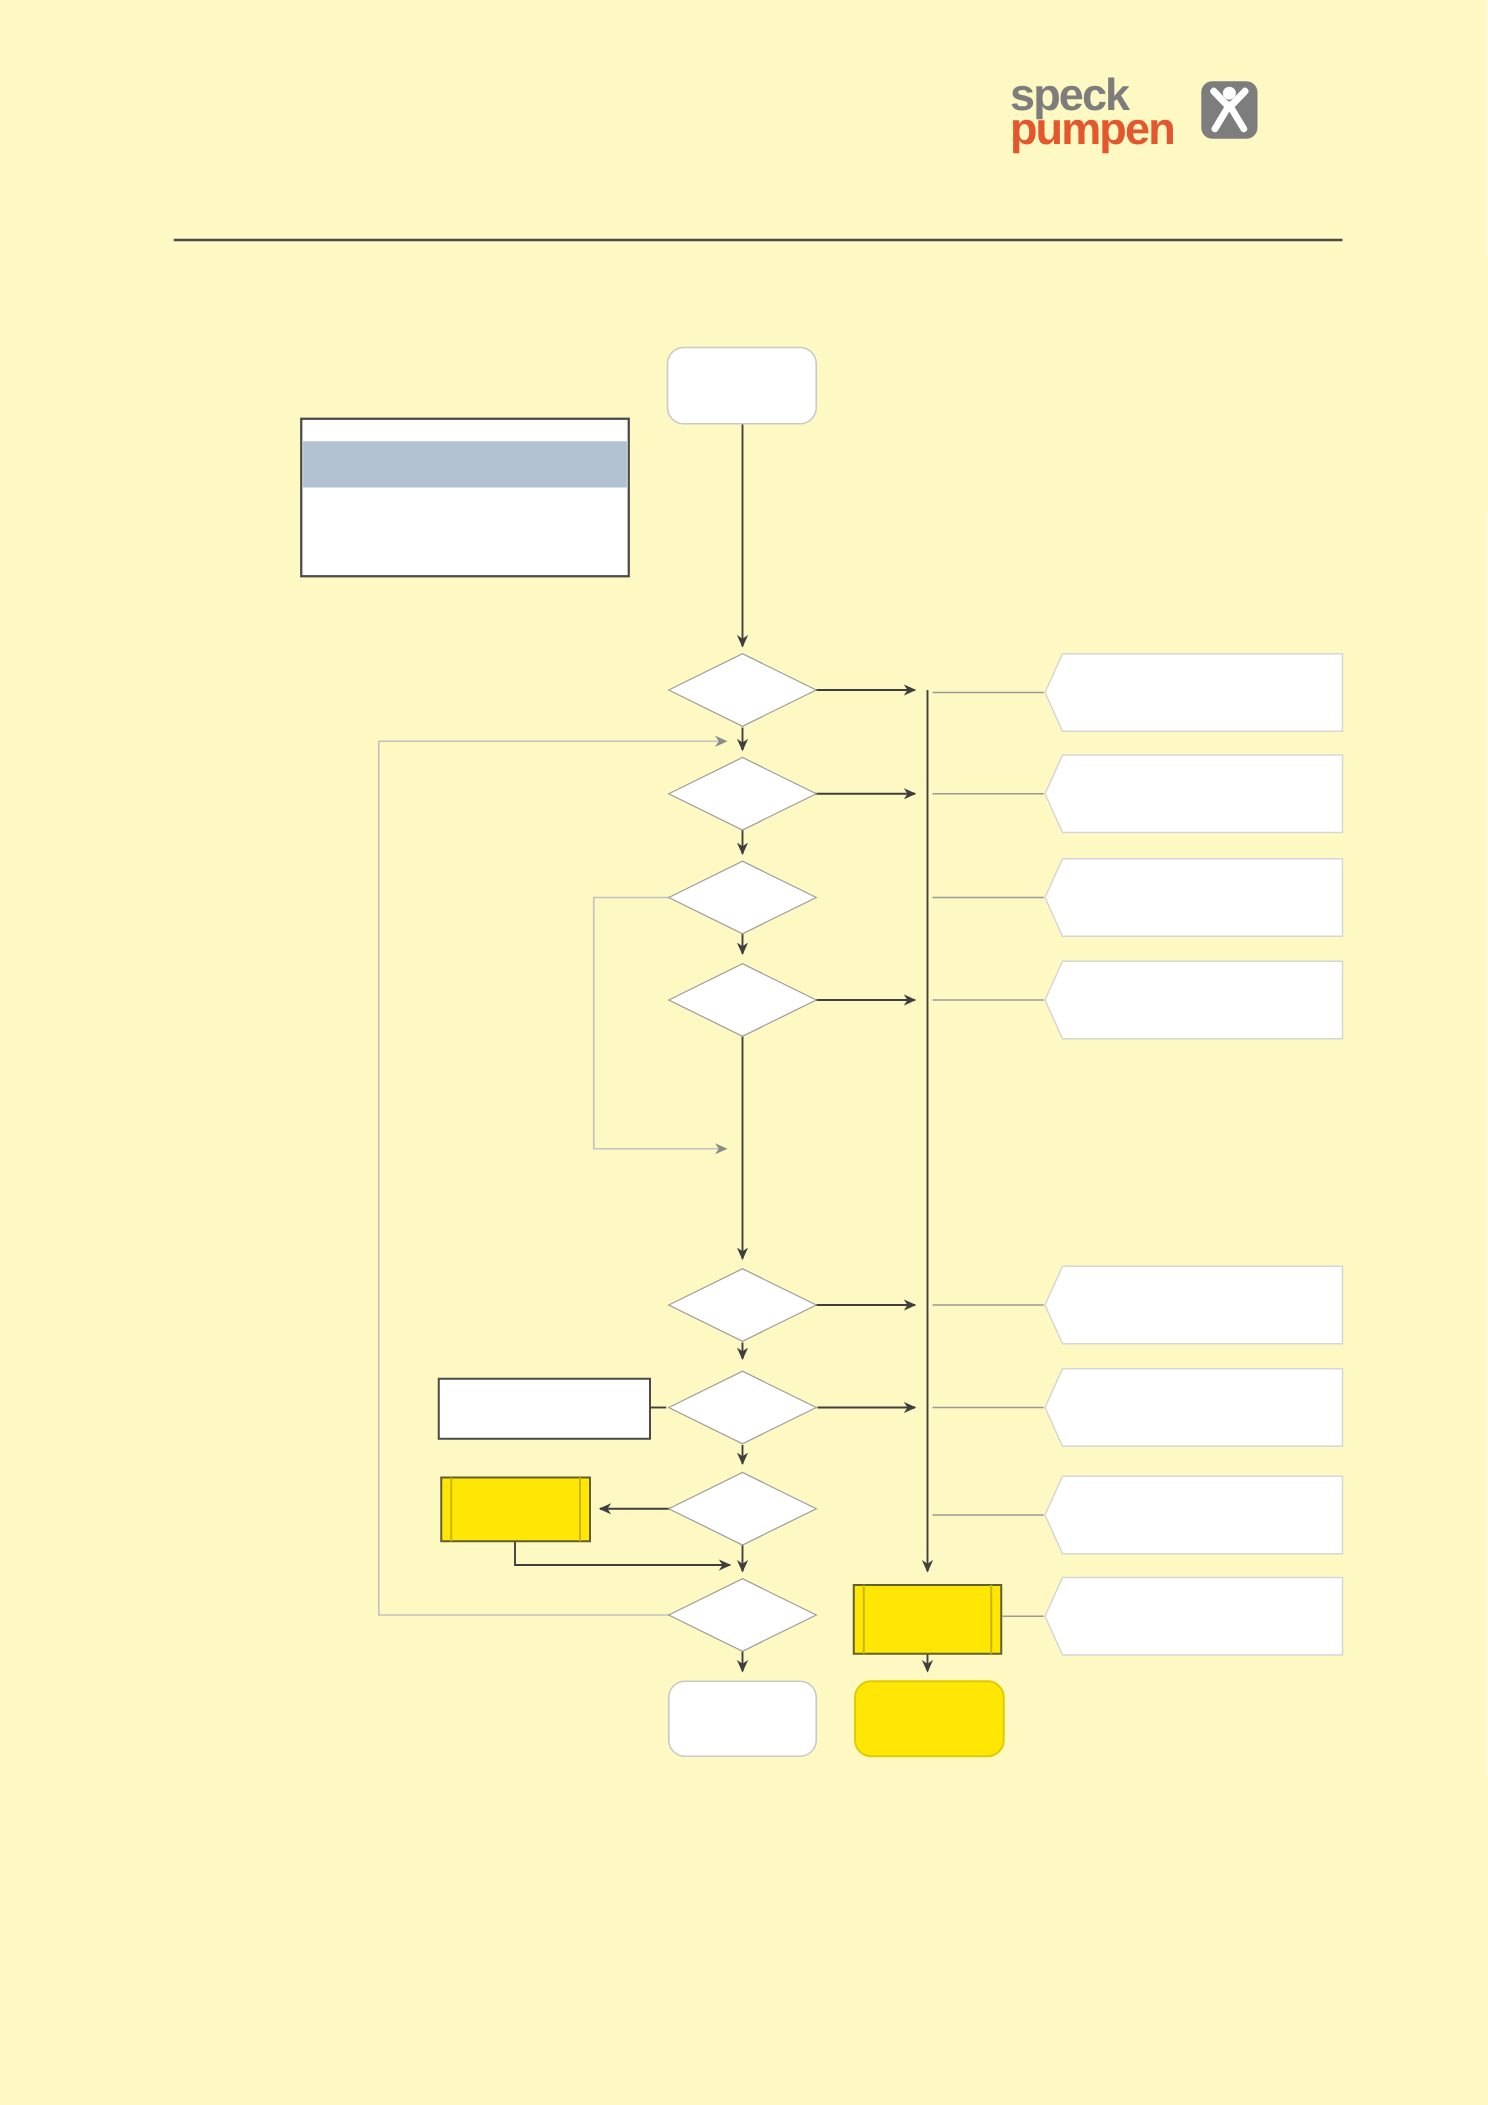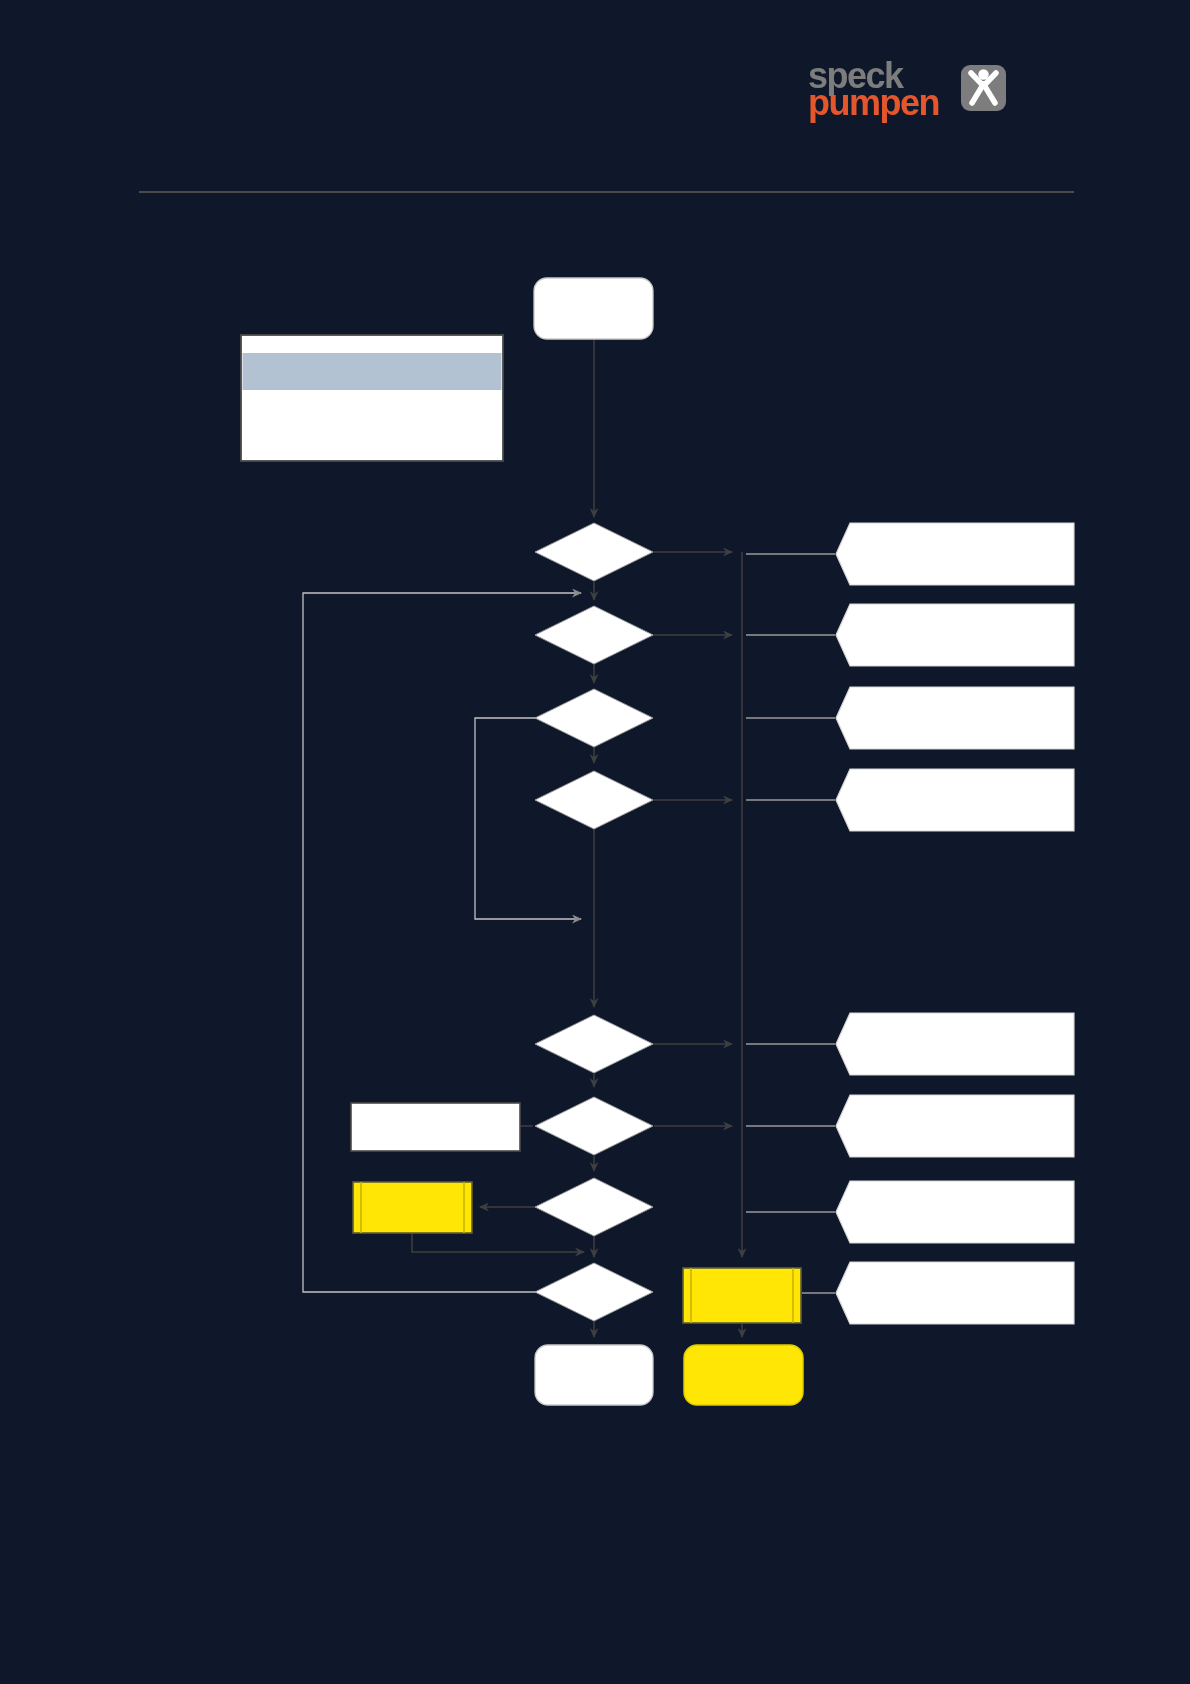--- a/index.html
+++ b/index.html
@@ -1,20 +1,20 @@
 <!DOCTYPE html>
 <html><head>
 <meta charset="utf-8">
 <style>
   html,body{margin:0;padding:0;background:#ffffff;}
   #page{
     position:relative;
     width:1190px;
     height:1684px;
-    background:#0f172a;
+    background:#fef9c3;
     overflow:hidden;
     font-family:"Liberation Sans", sans-serif;
   }
   #diagram-svg{position:absolute;left:0;top:0;}
   .logo{
     position:absolute;
     left:808px;
     top:62px;
     font-family:"Liberation Sans", sans-serif;
     font-weight:bold;

